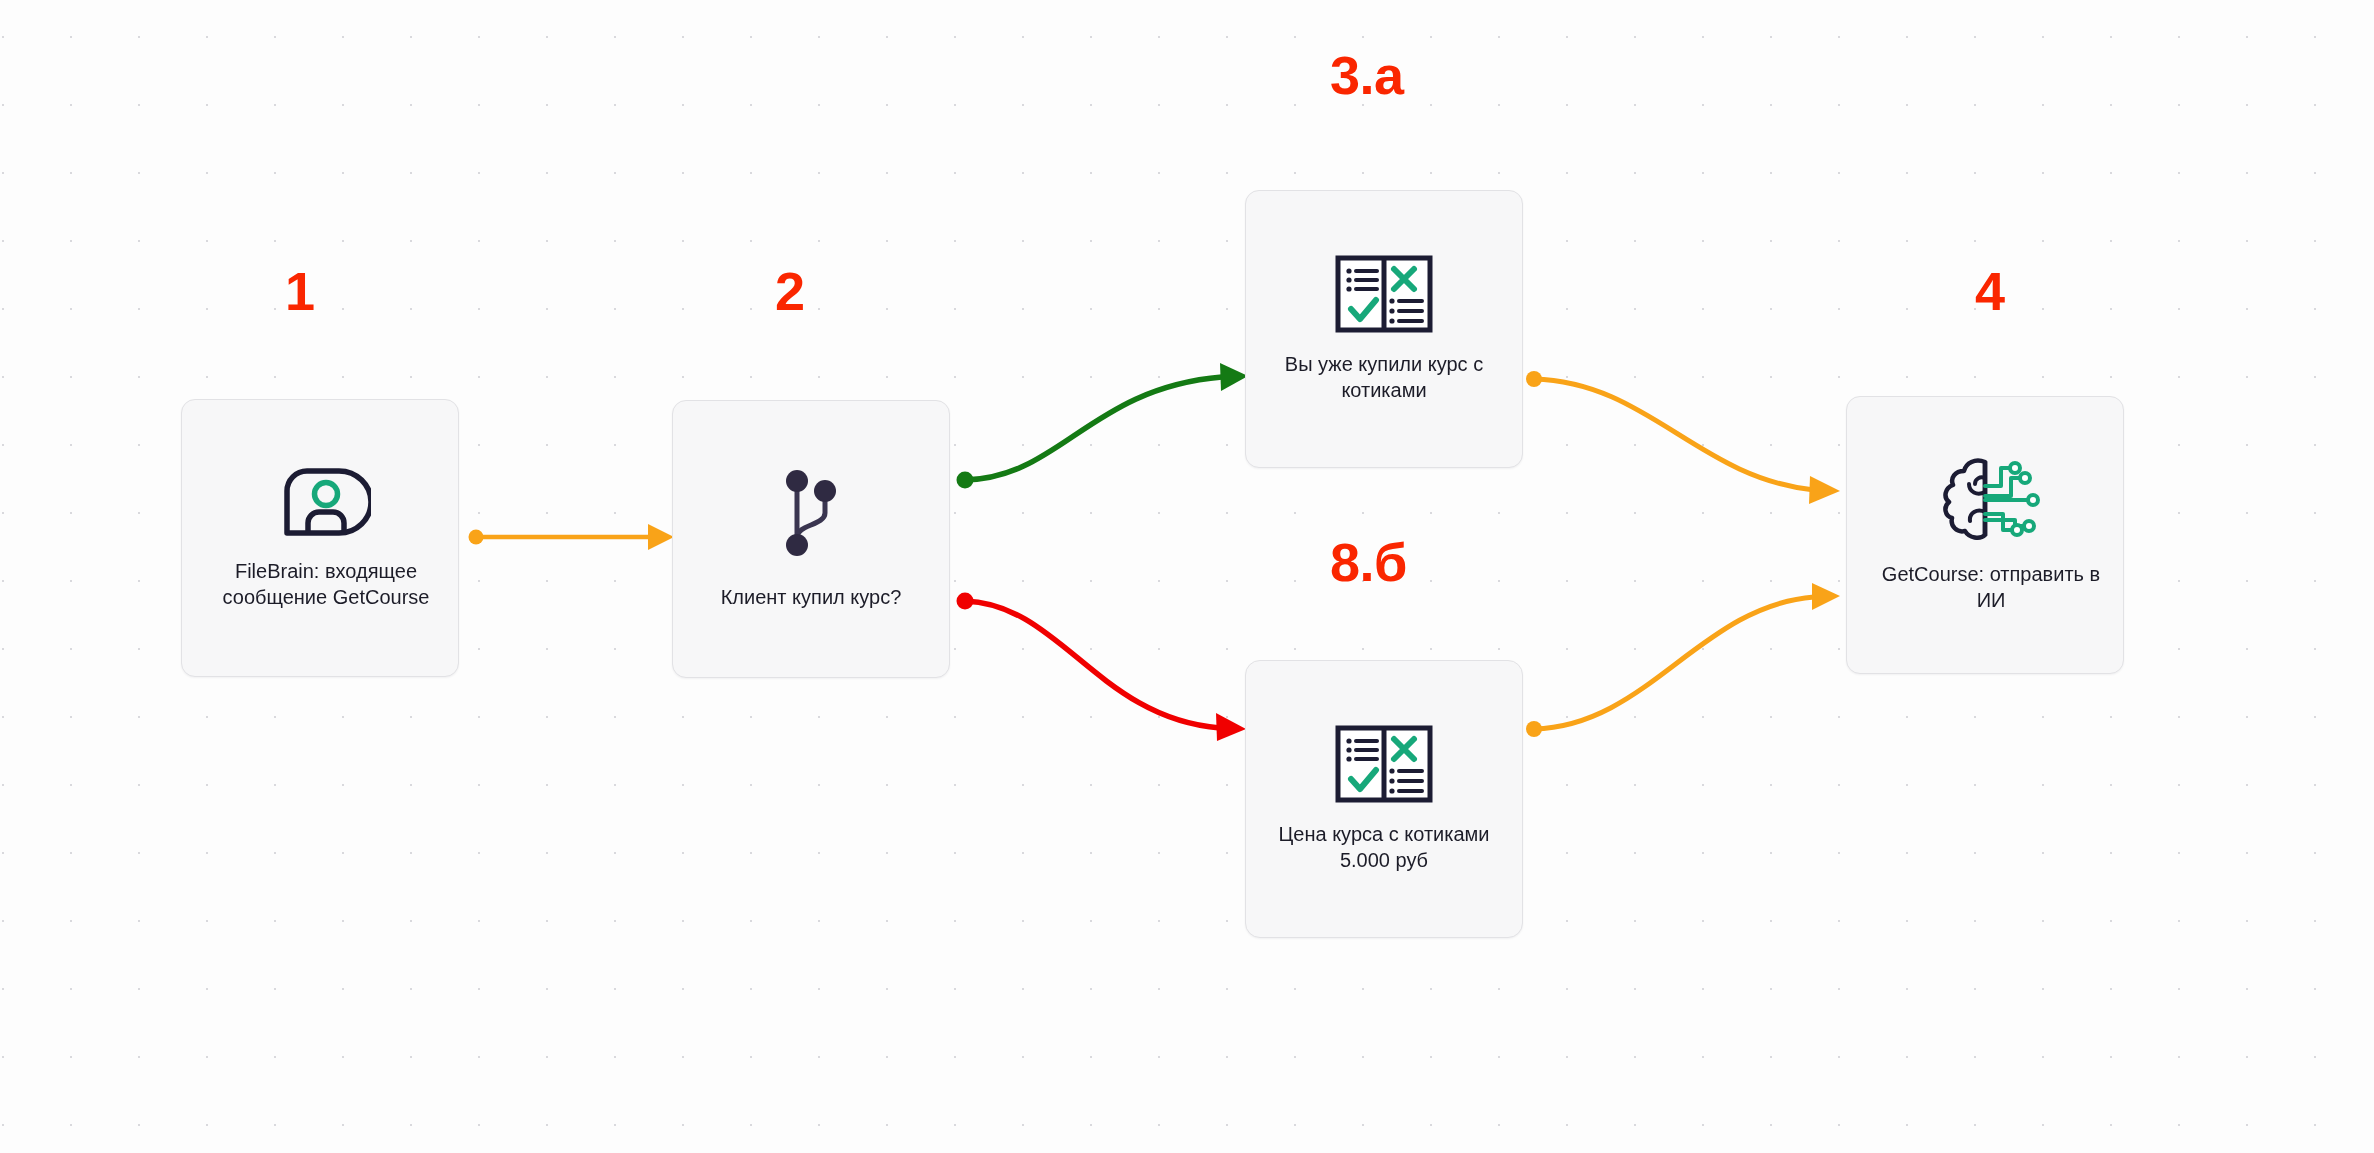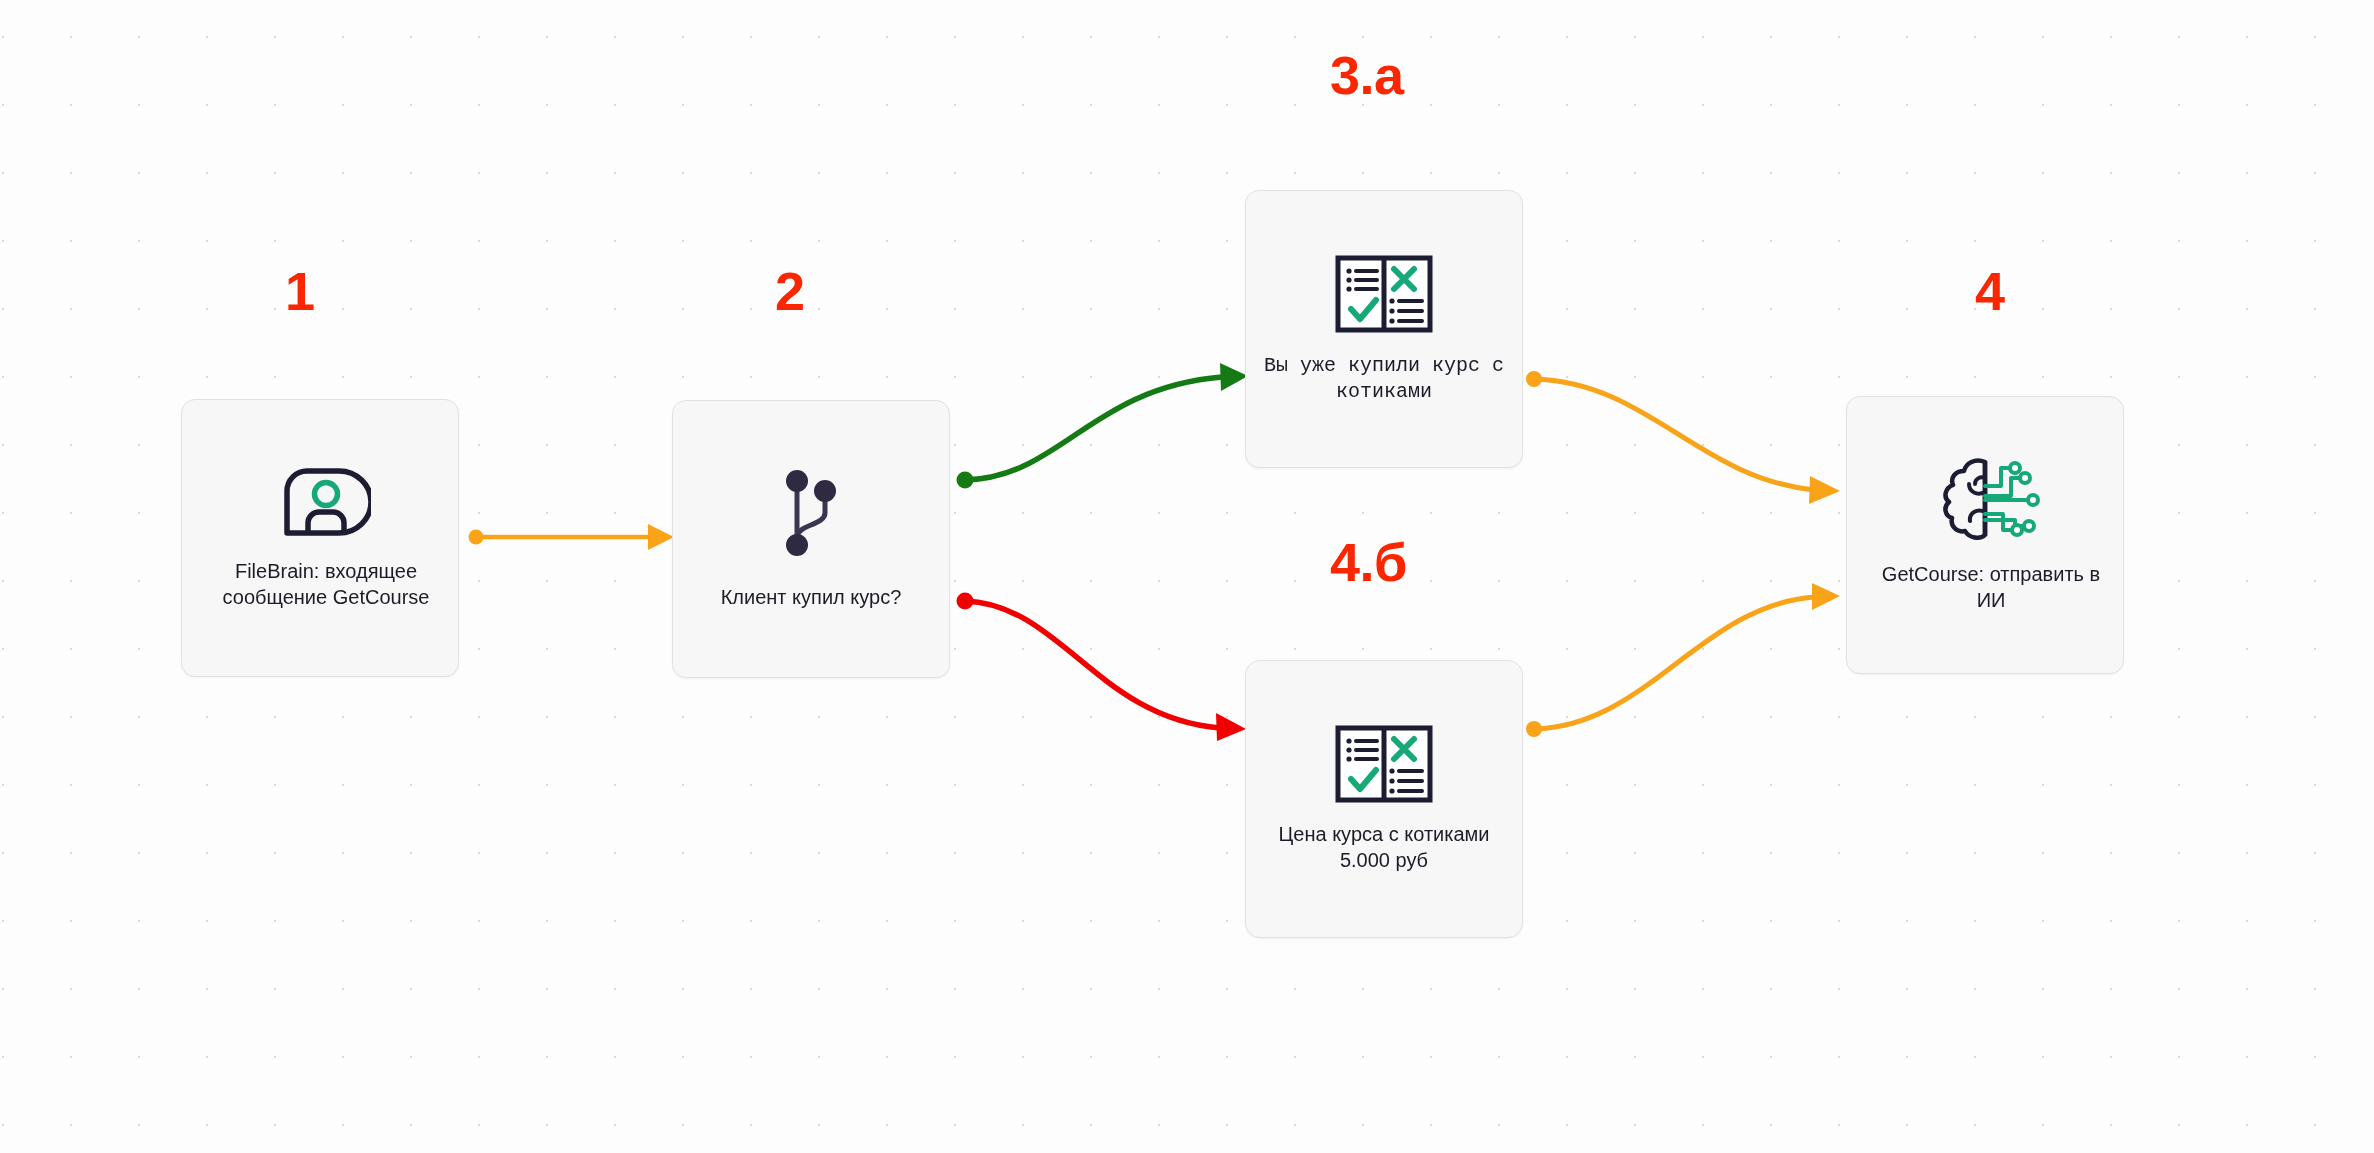--- a/index.html
+++ b/index.html
@@ -104,21 +104,21 @@
     <g>
       <path d="M 1534 729 C 1648 726 1700 606 1814 597" stroke="#f9a318" stroke-width="5" fill="none" stroke-linecap="round"></path>
       <circle cx="1534" cy="729" r="8" fill="#f9a318"></circle>
       <path d="M 1812 583 L 1840 596 L 1812 610 Z" fill="#f9a318"></path>
     </g>
   </svg>
 
   <div class="step-num" style="left:285px; top:264px;">1</div>
   <div class="step-num" style="left:775px; top:264px;">2</div>
   <div class="step-num" style="left:1330px; top:48px;">3.a</div>
-  <div class="step-num" style="left:1330px; top:535px;">4.б</div>
+  <div class="step-num" style="left:1330px; top:535px;">8.б</div>
   <div class="step-num" style="left:1975px; top:264px;">4</div>
 
   <div class="node n-wide" style="left:181px; top:399px;">
     <span class="node-icon">
       <svg width="90" height="76" viewBox="0 0 90 76">
         <path d="M6 68 L6 26 A20 20 0 0 1 26 6 L58 6 A32 31 0 0 1 58 68 Z" fill="none" stroke="#1c1c33" stroke-width="5.5" stroke-linejoin="round"></path>
         <circle cx="45" cy="29" r="11.5" fill="none" stroke="#17a87a" stroke-width="5.5"></circle>
         <path d="M27 68 L27 58 A11 11 0 0 1 38 47 L52 47 A11 11 0 0 1 63 58 L63 68" fill="none" stroke="#1c1c33" stroke-width="5.5" stroke-linejoin="round"></path>
       </svg>
     </span>
@@ -132,21 +132,21 @@
         <path d="M14 14 L14 78" stroke="#3a3550" stroke-width="5" fill="none" stroke-linecap="round"></path>
         <path d="M42 24 L42 46 C42 58 14 58 14 70" stroke="#3a3550" stroke-width="5" fill="none" stroke-linecap="round"></path>
         <circle cx="14" cy="14" r="11" fill="#2f2a42"></circle>
         <circle cx="42" cy="24" r="11" fill="#2f2a42"></circle>
         <circle cx="14" cy="78" r="11" fill="#2f2a42"></circle>
       </svg>
     </span>
     <span class="node-label">Клиент купил курс?</span>
   </div>
 
-  <div class="node n-mid" style="left:1245px; top:190px;font-family:Liberation Mono, monospace;">
+  <div class="node n-mid" style="left:1245px; top:190px;">
     <span class="node-icon">
       <svg width="100" height="80" viewBox="0 0 100 80">
         <rect x="4" y="4" width="92" height="72" fill="#ffffff" stroke="#1c1c33" stroke-width="5"></rect>
         <line x1="50" y1="4" x2="50" y2="76" stroke="#1c1c33" stroke-width="5"></line>
 
         <circle cx="15" cy="17" r="2.6" fill="#1c1c33"></circle>
         <line x1="22" y1="17" x2="43" y2="17" stroke="#1c1c33" stroke-width="4" stroke-linecap="round"></line>
         <circle cx="15" cy="26" r="2.6" fill="#1c1c33"></circle>
         <line x1="22" y1="26" x2="43" y2="26" stroke="#1c1c33" stroke-width="4" stroke-linecap="round"></line>
         <circle cx="15" cy="35" r="2.6" fill="#1c1c33"></circle>

